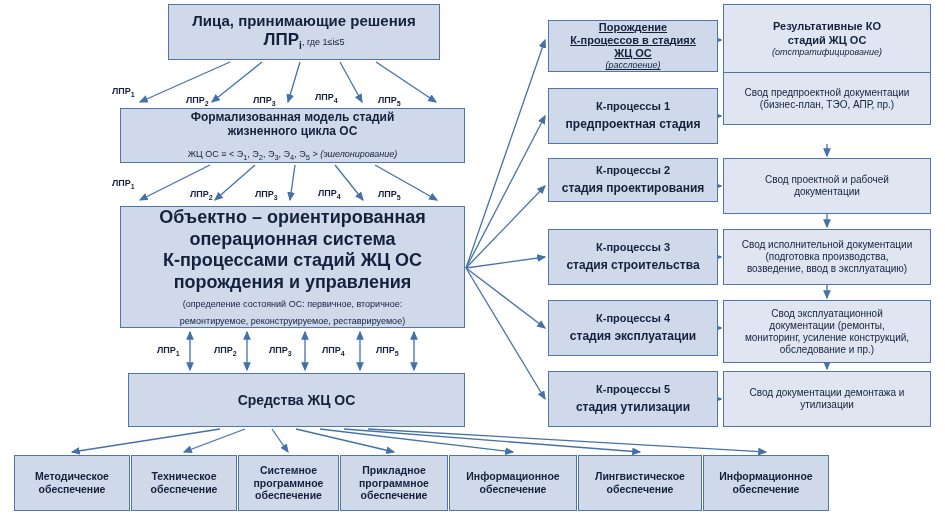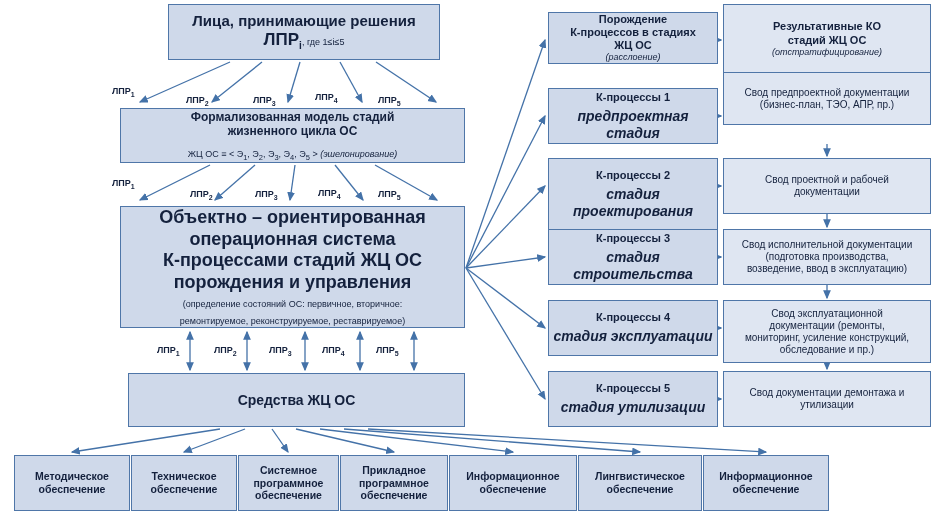--- a/index.html
+++ b/index.html
@@ -89,21 +89,21 @@
     top: 455px;
     height: 56px;
   }
   .bottom-box .t-title { font-size: 10.5px; }
 
   .kcol {
     left: 548px;
     width: 170px;
   }
   .kcol .t-title { font-size: 11px; }
-  .kcol .t-sub { font-size: 14px; font-weight: bold; margin-top: 4px; font-style: italic; }
+  .kcol .t-sub { font-size: 12px; font-weight: bold; margin-top: 4px; }
   .kcol .t-small { font-size: 9px; }
 
   .rcol {
     left: 723px;
     width: 208px;
   }
   .rcol .t-title { font-size: 10px; font-weight: normal; }
   .rcol .t-small { font-size: 9px; }
 </style>
 </head>
@@ -248,31 +248,31 @@
   </div>
   <div class="box bottom-box" style="left:578px; width:124px;">
     <div class="t-title">Лингвистическое</div>
     <div class="t-title">обеспечение</div>
   </div>
   <div class="box bottom-box" style="left:703px; width:126px;">
     <div class="t-title">Информационное</div>
     <div class="t-title">обеспечение</div>
   </div>
 
-  <div class="box kcol" style="top:12px; height:52px;">
+  <div class="box kcol" style="top:20px; height:52px;text-decoration:underline;">
     <div class="t-title">Порождение</div>
     <div class="t-title">К-процессов в стадиях</div>
     <div class="t-title" style="display:inline">ЖЦ ОС</div>
     <div class="t-small t-italic">(расслоение)</div>
   </div>
   <div class="box kcol" style="top:88px; height:56px;">
     <div class="t-title">К-процессы 1</div>
     <div class="t-sub">предпроектная стадия</div>
   </div>
-  <div class="box kcol" style="top:158px; height:72px;">
+  <div class="box kcol" style="top:158px; height:44px;">
     <div class="t-title">К-процессы 2</div>
     <div class="t-sub">стадия проектирования</div>
   </div>
   <div class="box kcol" style="top:229px; height:56px;">
     <div class="t-title">К-процессы 3</div>
     <div class="t-sub">стадия строительства</div>
   </div>
   <div class="box kcol" style="top:300px; height:56px;">
     <div class="t-title">К-процессы 4</div>
     <div class="t-sub">стадия эксплуатации</div>

